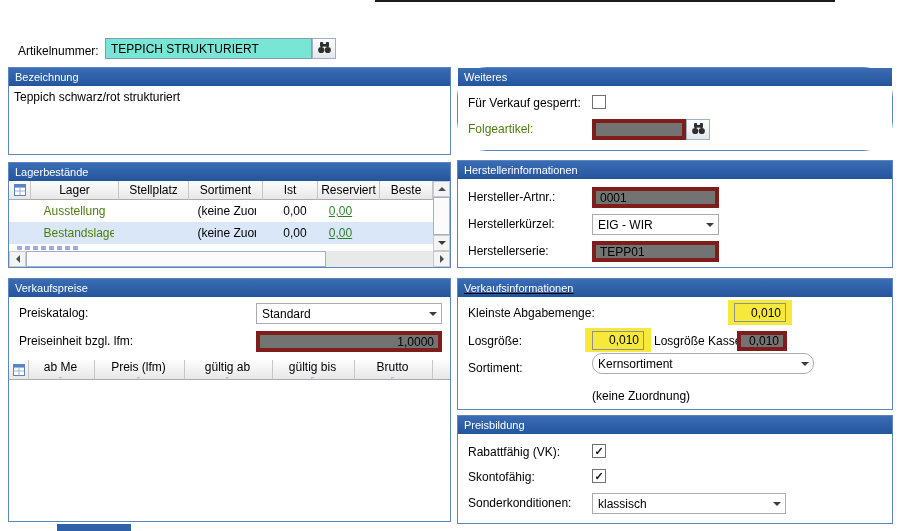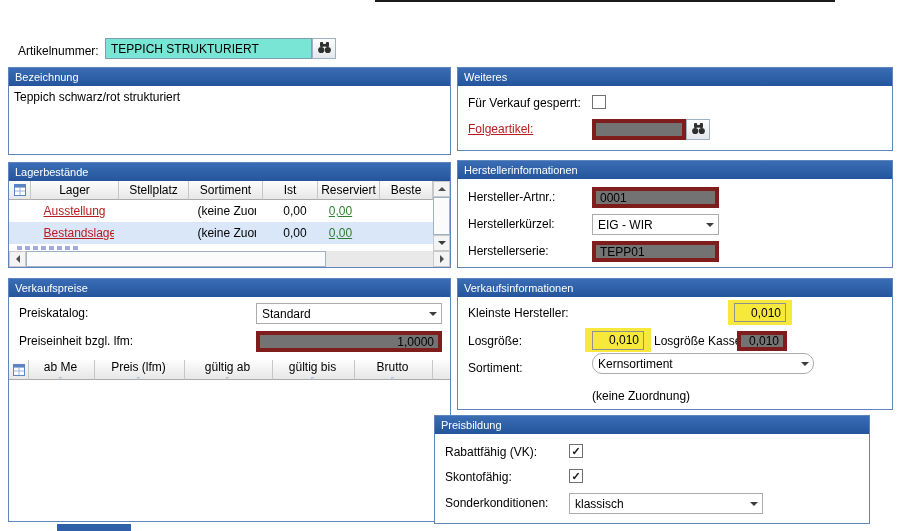--- a/index.html
+++ b/index.html
@@ -26,33 +26,33 @@
                 display:flex; align-items:center; justify-content:center; cursor:pointer; }
   .artno-btn { position:absolute; left:312px; top:38px; width:24px; height:21px; }
 
   
   .panel { position:absolute; border:1px solid #5E86BC; background:#fff; }
   .panel-title { height:18px; background:linear-gradient(#3A6DB5,#24549C); color:#fff;
                  font-size:11px; padding:3px 6px; }
   .panel-body { position:relative; height:calc(100% - 18px); background:#fff; }
 
   .p-bezeichnung { left:8px;  top:67px;  width:443px; height:88px; }
-  .p-weiteres    { left:457px; top:67px; width:436px; height:84px; }
+  .p-weiteres    { left:457px; top:67px; width:436px; height:84px;border-radius:30px; }
   .p-lager       { left:8px;  top:162px; width:443px; height:106px; }
   .p-hersteller  { left:457px; top:160px; width:436px; height:108px; }
   .p-vkpreise    { left:8px;  top:278px; width:443px; height:244px; }
-  .p-vkinfo      { left:457px; top:278px; width:436px; height:132px; }
-  .p-preisbildung{ left:434px; top:415px; width:436px; height:109px; }
+  .p-vkinfo      { left:457px; top:278px; width:436px; height:132px;text-decoration:underline; }
+  .p-preisbildung{ left:457px; top:415px; width:436px; height:109px; }
 
   .abs { position:absolute; }
   .flabel { position:absolute; white-space:nowrap; }
   .tinput { position:absolute; border:4px solid #7f1d1d; background:#737373; padding:0 4px; height:21px; }
   .num { text-align:right; }
 
-  .link { color:#b91c1c; text-decoration:underline; cursor:pointer; }
+  .link { color:#4d7c0f; cursor:pointer; }
   .greenval { color:#2E7D32; text-decoration:underline; cursor:pointer; }
 
   
   .combo { position:absolute; height:21px; border:1px solid #ABABAB; background:#fff;
            display:flex; align-items:center; cursor:pointer;gap:44px; }
   .combo-text { flex:1; padding:0 5px; white-space:nowrap; overflow:hidden; }
   .combo-btn { width:16px; align-self:stretch; display:flex; align-items:center; justify-content:center; }
   .tri-down { width:0; height:0; border-left:4px solid transparent; border-right:4px solid transparent; border-top:4px solid #3C3C3C; }
   .tri-up   { width:0; height:0; border-left:4px solid transparent; border-right:4px solid transparent; border-bottom:4px solid #4E4E4E; }
   .tri-left { width:0; height:0; border-top:4px solid transparent; border-bottom:4px solid transparent; border-right:4px solid #4E4E4E; }
@@ -311,21 +311,21 @@
             </svg>
         </div>
         <div class="vgh vf"></div>
       </div>
     </div>
   </div>
 
   <div class="panel p-vkinfo">
     <div class="panel-title">Verkaufsinformationen</div>
     <div class="panel-body">
-      <div class="flabel" style="left:10px; top:9px;">Kleinste Hersteller:</div>
+      <div class="flabel" style="left:10px; top:9px;">Kleinste Abgabemenge:</div>
       <div class="hl" style="left:270px; top:3px; width:64px; height:25px;">
         <input class="tinput num" style="width: 52px;" value="0,010">
       </div>
 
       <div class="flabel" style="left:10px; top:37px;">Losgröße:</div>
       <div class="hl" style="left:127px; top:31px; width:66px; height:24px;">
         <input class="tinput num" style="width: 52px;" value="0,010">
       </div>
       <div class="flabel" style="left:196px; top:37px;">Losgröße Kasse:</div>
       <input class="tinput num" style="left: 279px; top: 34px; width: 50px; height: 20px;" value="0,010">

